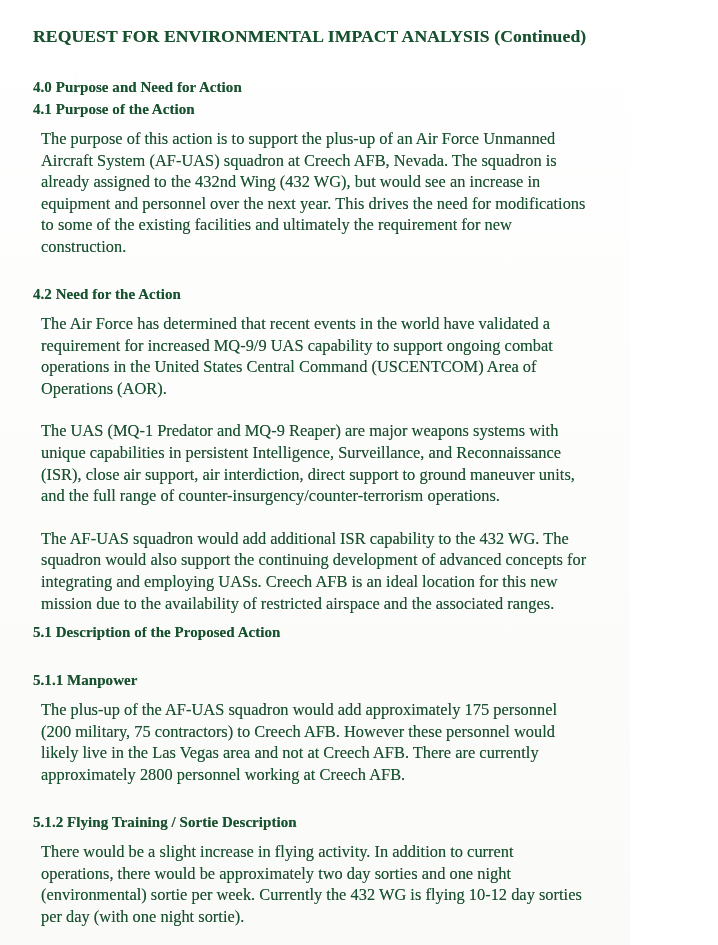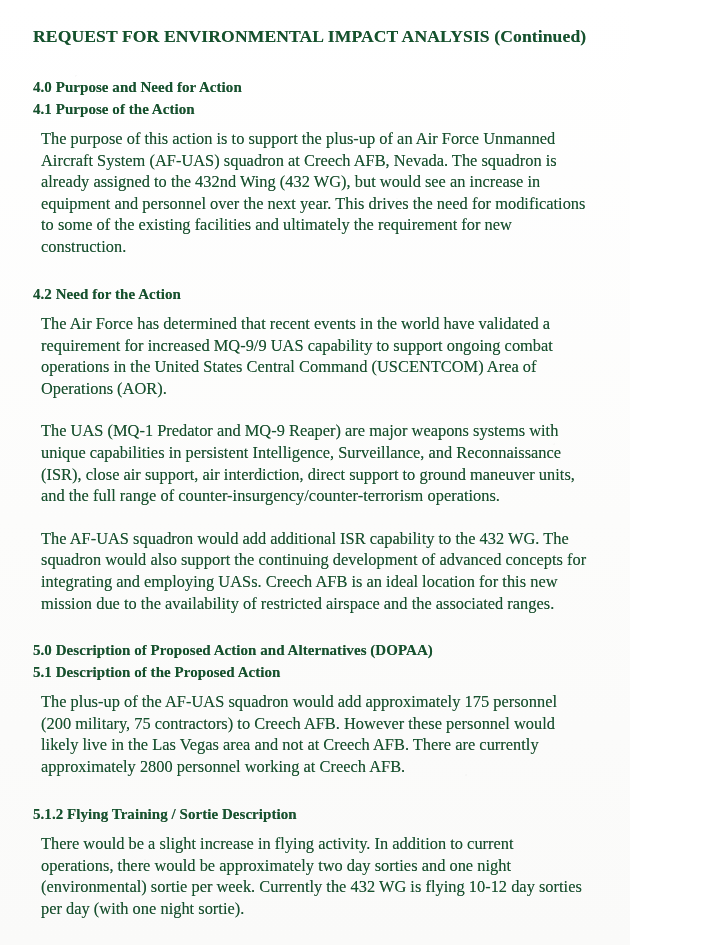--- a/index.html
+++ b/index.html
@@ -91,25 +91,25 @@
     <p class="body-text">The purpose of this action is to support the plus-up of an Air Force Unmanned Aircraft System (AF-UAS) squadron at Creech AFB, Nevada.  The squadron is already assigned to the 432nd Wing (432 WG), but would see an increase in equipment and personnel over the next year.  This drives the need for modifications to some of the existing facilities and ultimately the requirement for new construction.</p>
 
     <h3 class="section-heading spaced-above">4.2 Need for the Action</h3>
 
     <p class="body-text">The Air Force has determined that recent events in the world have validated a requirement for increased MQ-9/9 UAS capability to support ongoing combat operations in the United States Central Command (USCENTCOM) Area of Operations (AOR).</p>
 
     <p class="body-text spaced-above">The UAS (MQ-1 Predator and MQ-9 Reaper) are major weapons systems with unique capabilities in persistent Intelligence, Surveillance, and Reconnaissance (ISR), close air support, air interdiction, direct support to ground maneuver units, and the full range of counter-insurgency/counter-terrorism operations.</p>
 
     <p class="body-text spaced-above">The AF-UAS squadron would add additional ISR capability to the 432 WG.  The squadron would also support the continuing development of advanced concepts for integrating and employing UASs.  Creech AFB is an ideal location for this new mission due to the availability of restricted airspace and the associated ranges.</p>
 
-    <h2 class="section-heading spaced-above">5.0 Description of Proposed Action and Alternatives (DOPAA)</h2>
 
     <h3 class="section-heading">5.1 Description of the Proposed Action</h3>
 
 
+    <h4 class="section-heading spaced-above">5.1.1 Manpower</h4>
 
     <p class="body-text">The plus-up of the AF-UAS squadron would add approximately 175 personnel (200 military, 75 contractors)  to Creech AFB.  However these personnel would likely live in the Las Vegas area and not at Creech AFB.  There are currently approximately 2800 personnel working at Creech AFB.</p>
 
     <h4 class="section-heading spaced-above">5.1.2 Flying Training / Sortie Description</h4>
 
     <p class="body-text">There would be a slight increase in flying activity.  In addition to current operations, there would be approximately  two day sorties and one night (environmental) sortie per week.   Currently the 432 WG is flying 10-12 day sorties per day (with one night sortie).</p>
 
   </div>
 </div>
 

